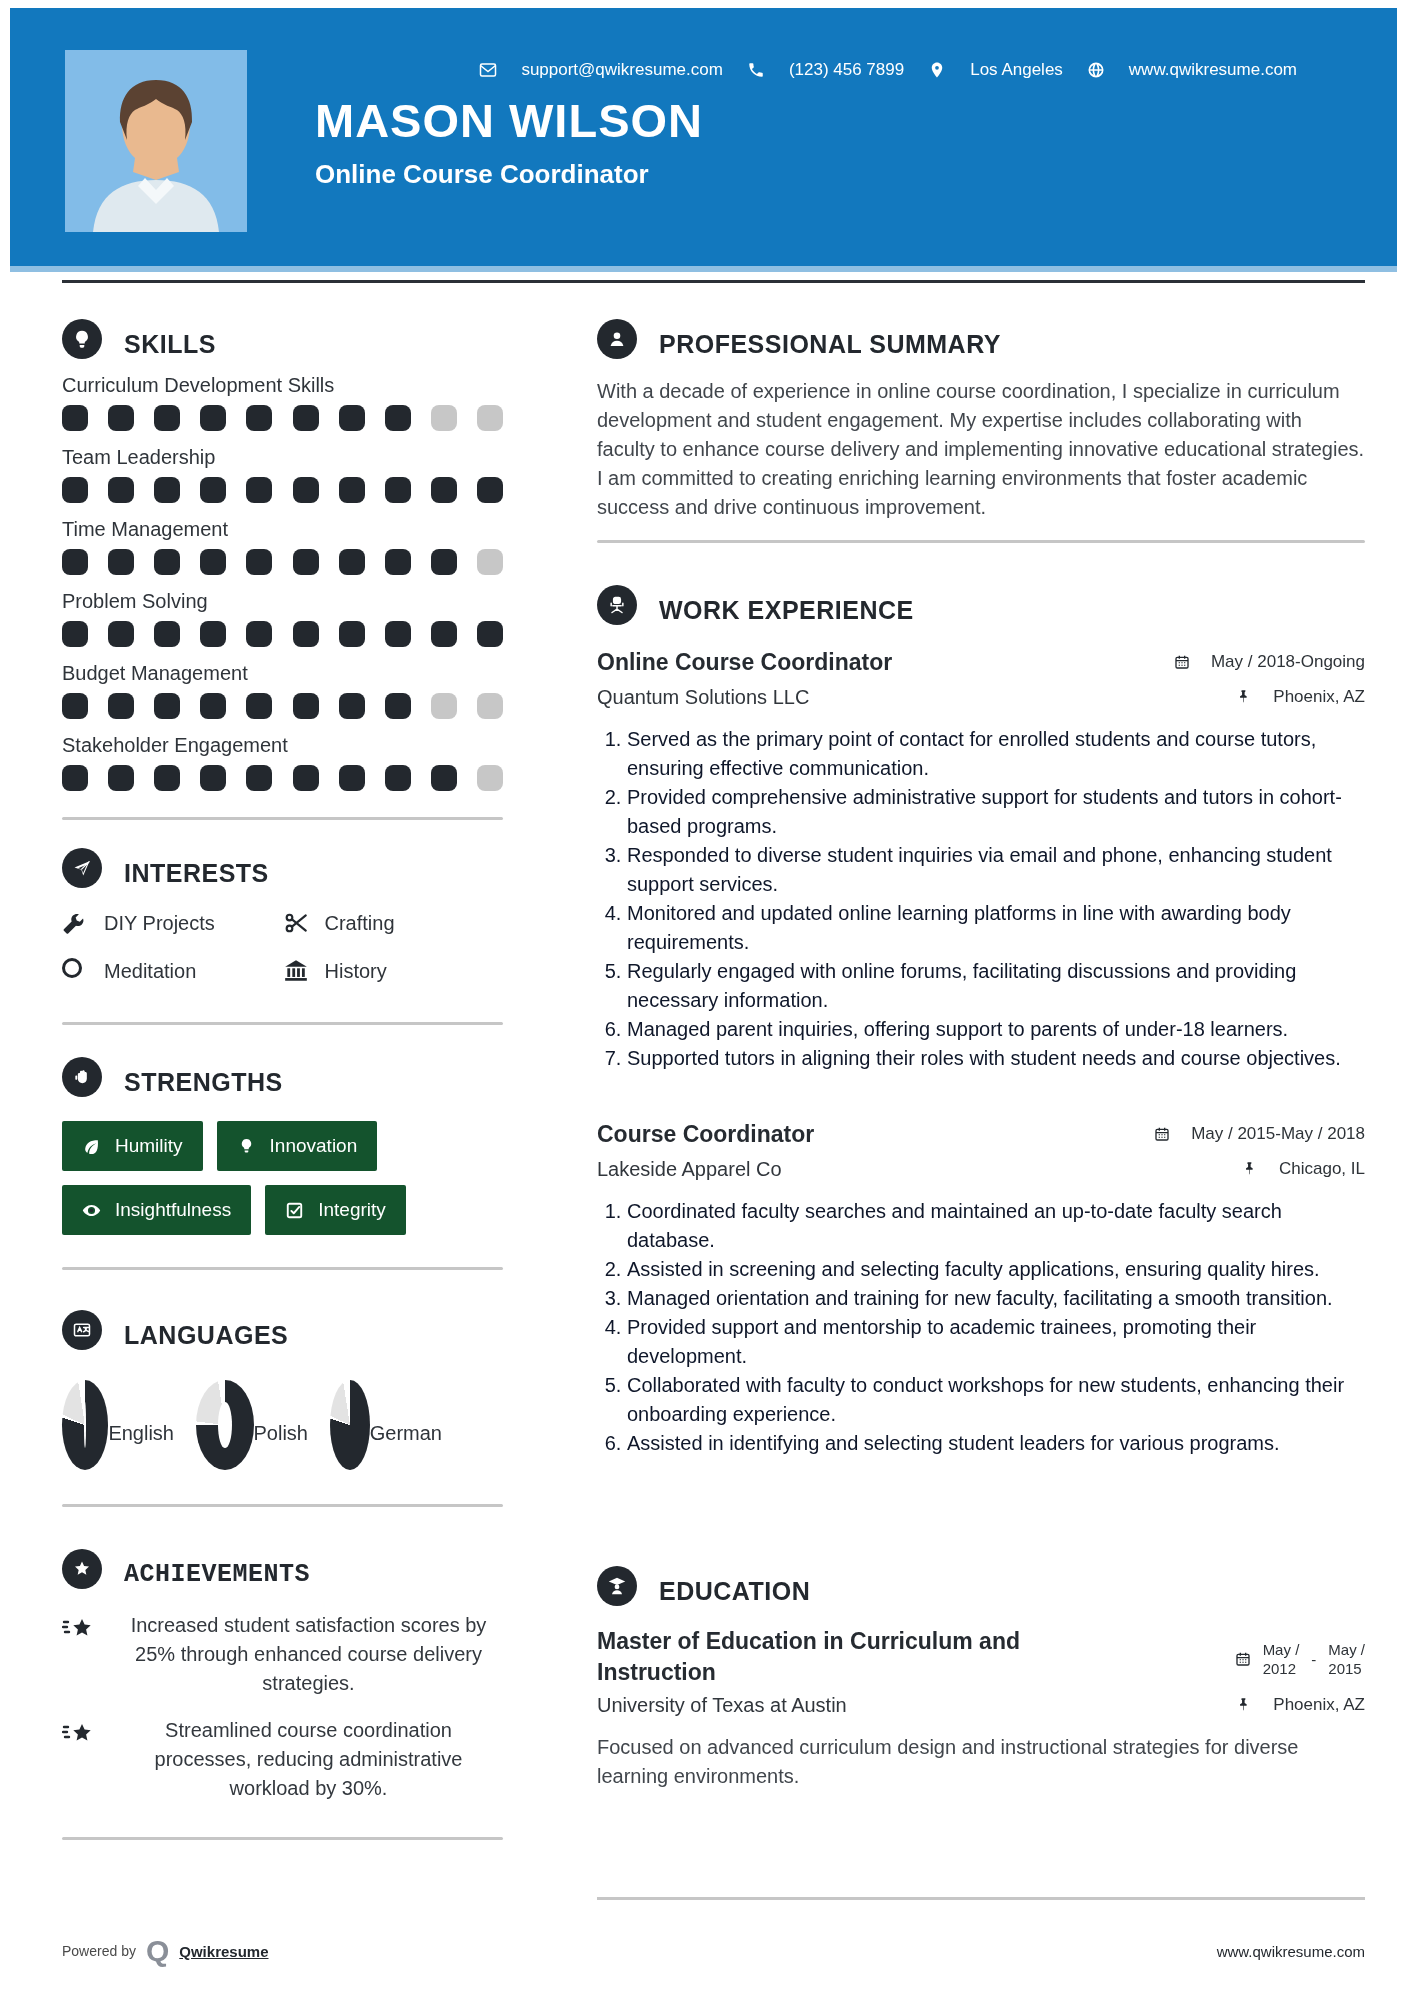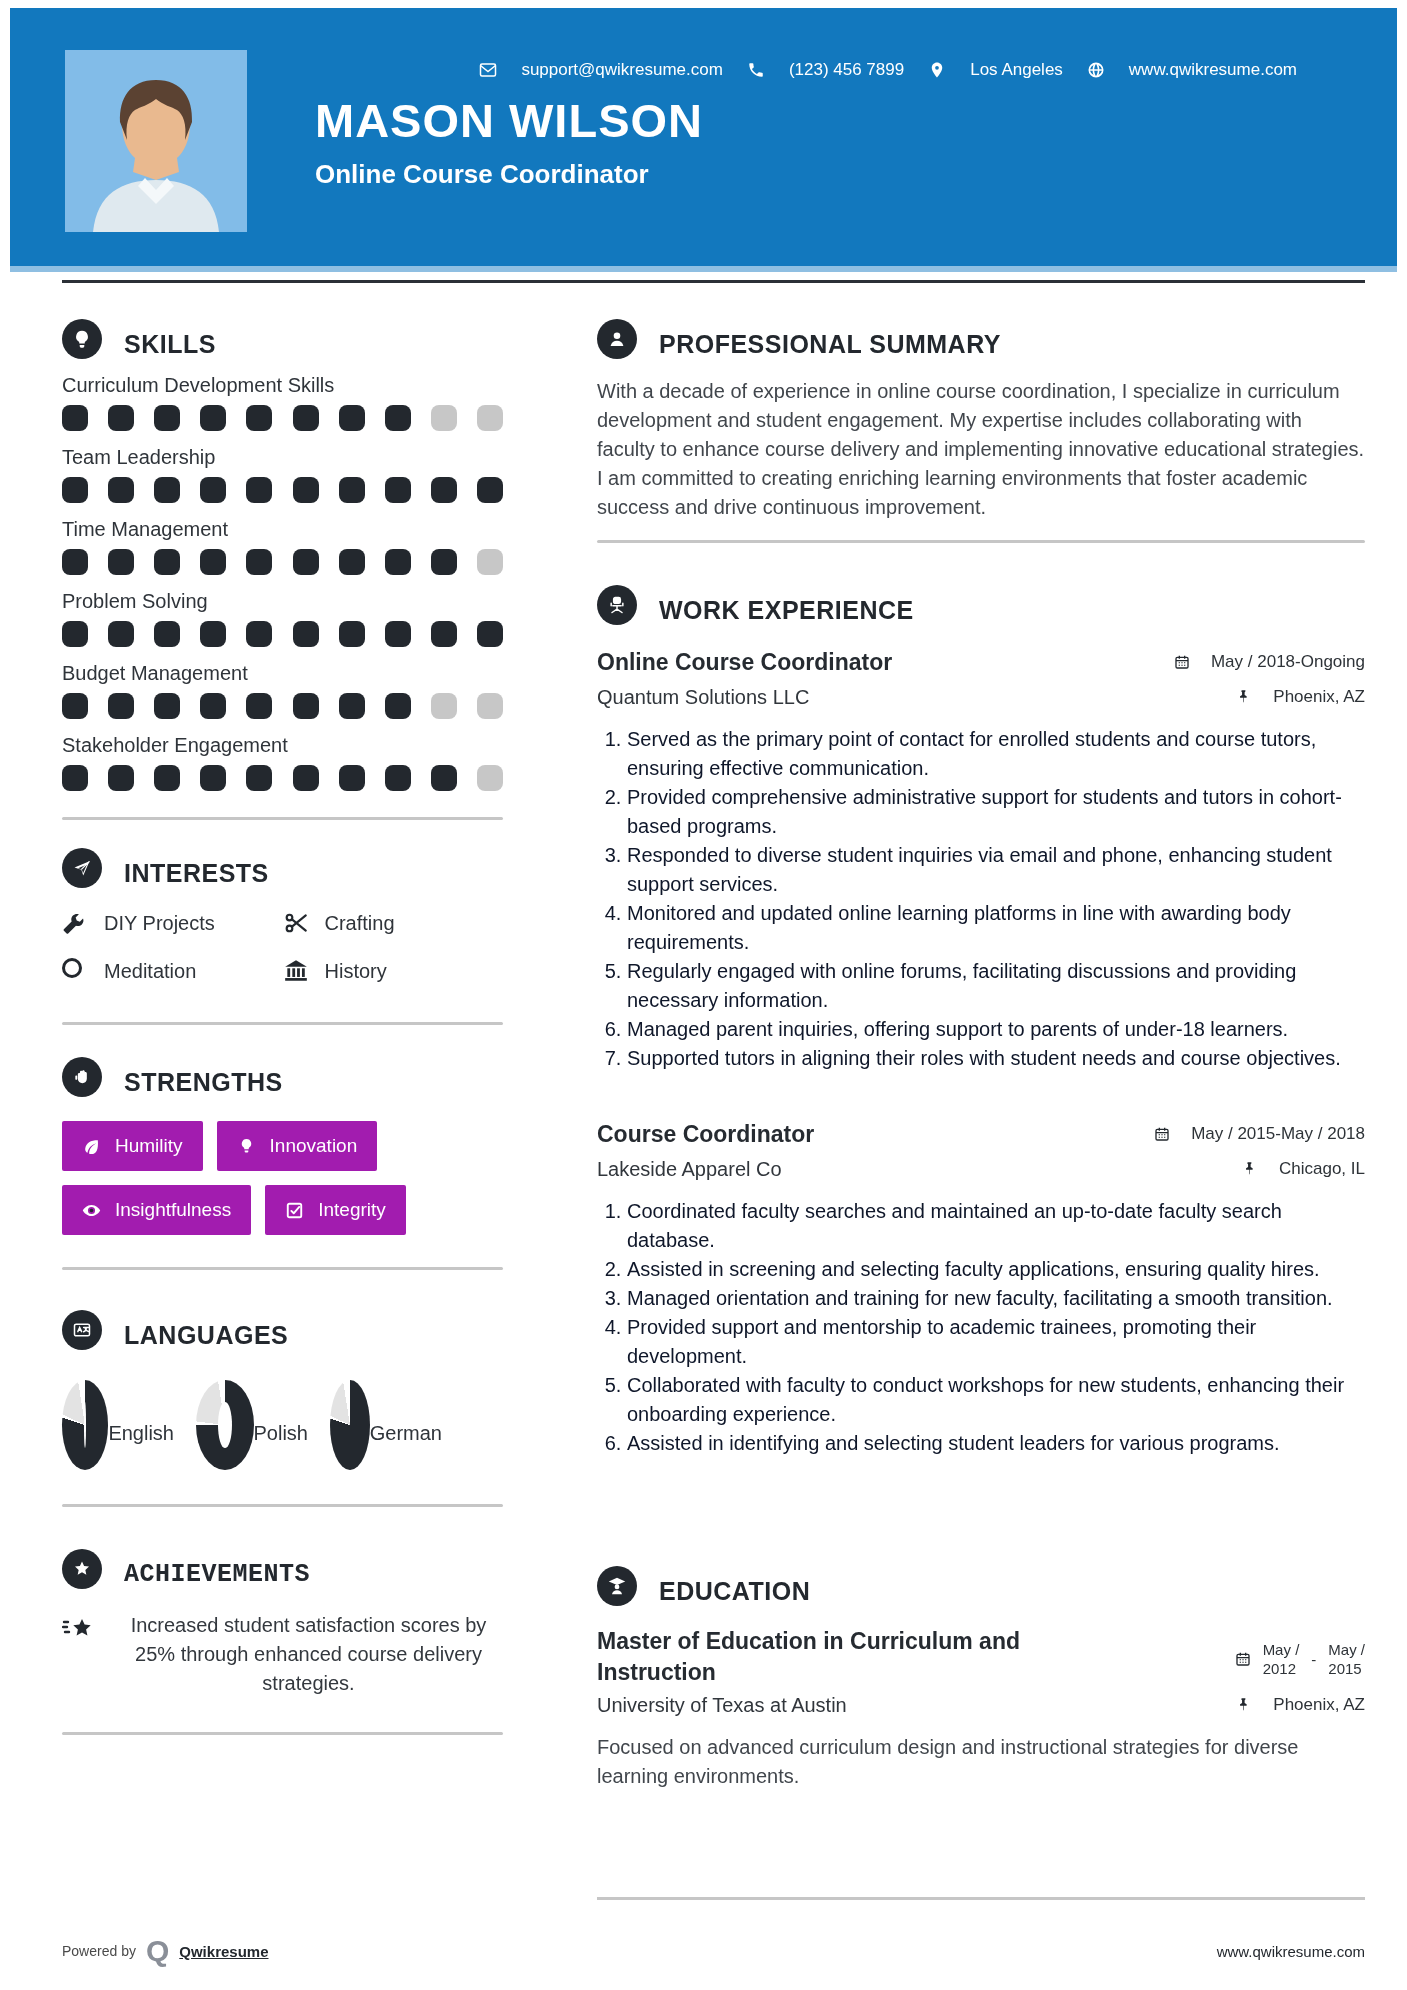--- a/index.html
+++ b/index.html
@@ -39,21 +39,21 @@
   .dots{display:flex;justify-content:space-between;margin-top:8px;}
   .dot{width:26px;height:26px;border-radius:8px;background:#c7c7c7;}
   .dot.filled{background:#23282e;}
   .left-col .divider{margin-top:26px;}
   .interests-grid{display:grid;grid-template-columns:1fr 1fr;row-gap:22px;margin-top:22px;}
   .int-item{display:flex;align-items:center;gap:16px;font-size:20px;color:#2f343a;}
   .int-item .iicon{width:26px;height:26px;display:inline-flex;color:#23282e;}
   .ring{width:20px;height:20px;border:3px solid #23282e;border-radius:50%;box-sizing:border-box;}
   .badges{display:flex;flex-wrap:wrap;gap:14px;margin-top:24px;}
   .badge{
-    display:inline-flex;align-items:center;gap:14px;background:#a21caf;color:#ffffff;
+    display:inline-flex;align-items:center;gap:14px;background:#14532d;color:#ffffff;
     font-size:19px;padding:14px 20px;border-radius:2px;
   }
   .badge .bicon{width:19px;height:19px;display:inline-flex;}
   .donut-row{display:flex;gap:22px;margin-top:30px;}
   .donut-cell{width:112px;display:flex;flex-direction:row;align-items:center;}
   .donut{width:90px;height:90px;border-radius:50%;position:relative;}
   .donut::after{content:"";position:absolute;inset:22px;border-radius:50%;background:#ffffff;}
   .donut-label{margin-top:16px;font-size:20px;color:#2f343a;}
   .ach-list{margin-top:22px;display:flex;flex-direction:column;gap:18px;}
   .ach-item{display:flex;gap:18px;}
@@ -392,20 +392,29 @@
   <div class="ach-list">
     <div class="ach-item">
       <span class="aicon">
         <svg viewBox="0 0 34 34" width="34" height="34" fill="currentColor">
             <path d="M20 6l2.6 5.6 6.1.7-4.6 4.2 1.3 6.1L20 19.5l-5.4 3.1 1.3-6.1-4.6-4.2 6.1-.7z"></path>
             <path d="M2 9h7M1 14h6M3 19h6" stroke="currentColor" stroke-width="2.4" stroke-linecap="round" stroke-dasharray="4 3"></path>
           </svg>
       </span>
       <span class="ach-text">Increased student satisfaction scores by 25% through enhanced course delivery strategies.</span>
     </div>
+    <div class="ach-item">
+      <span class="aicon">
+        <svg viewBox="0 0 34 34" width="34" height="34" fill="currentColor">
+            <path d="M20 6l2.6 5.6 6.1.7-4.6 4.2 1.3 6.1L20 19.5l-5.4 3.1 1.3-6.1-4.6-4.2 6.1-.7z"></path>
+            <path d="M2 9h7M1 14h6M3 19h6" stroke="currentColor" stroke-width="2.4" stroke-linecap="round" stroke-dasharray="4 3"></path>
+          </svg>
+      </span>
+      <span class="ach-text">Streamlined course coordination processes, reducing administrative workload by 30%.</span>
+    </div>
   </div>
 
   <div class="divider" style="margin-top:34px;"></div>
 </div>
 
 <div class="right-col">
 
   <div class="sec-head" style="margin-top:14px;">
     <span class="badge-ic">
       <svg viewBox="0 0 24 24" width="22" height="22" fill="#ffffff">

